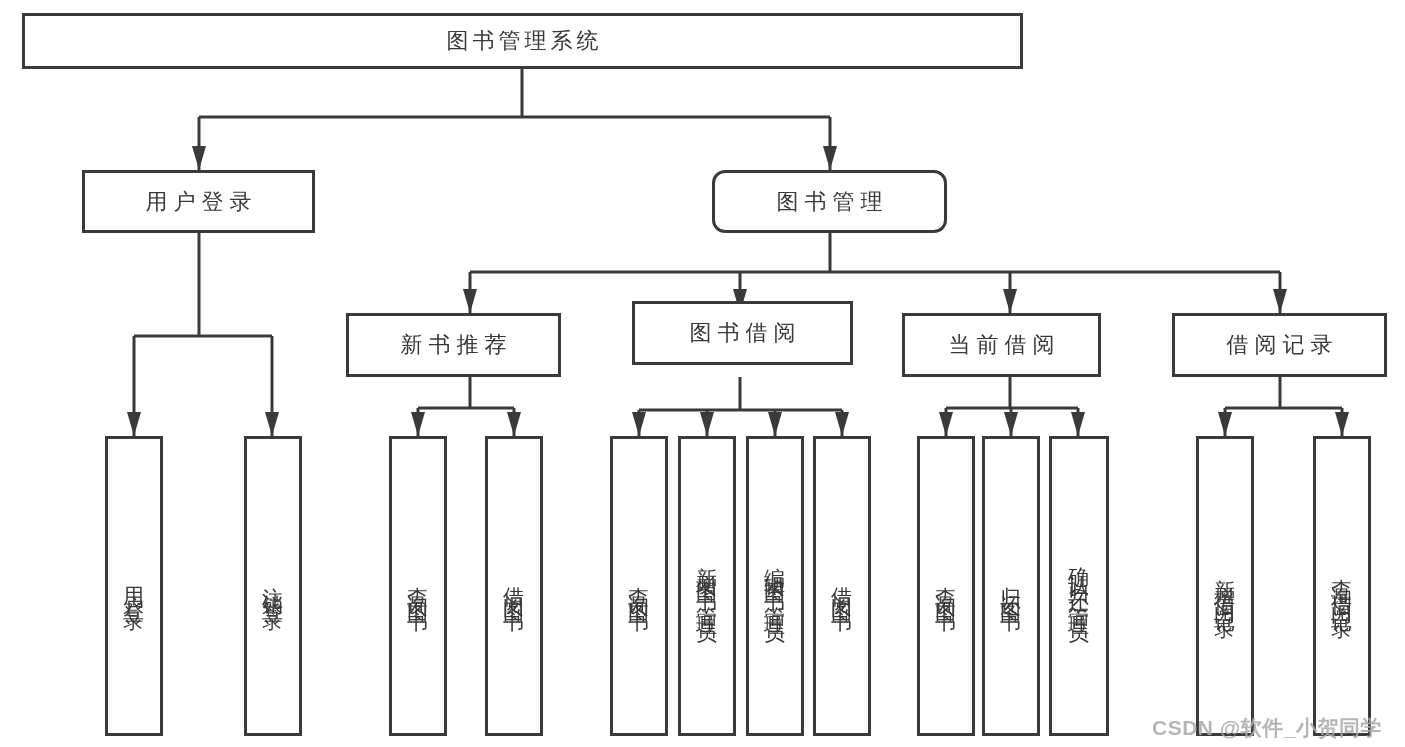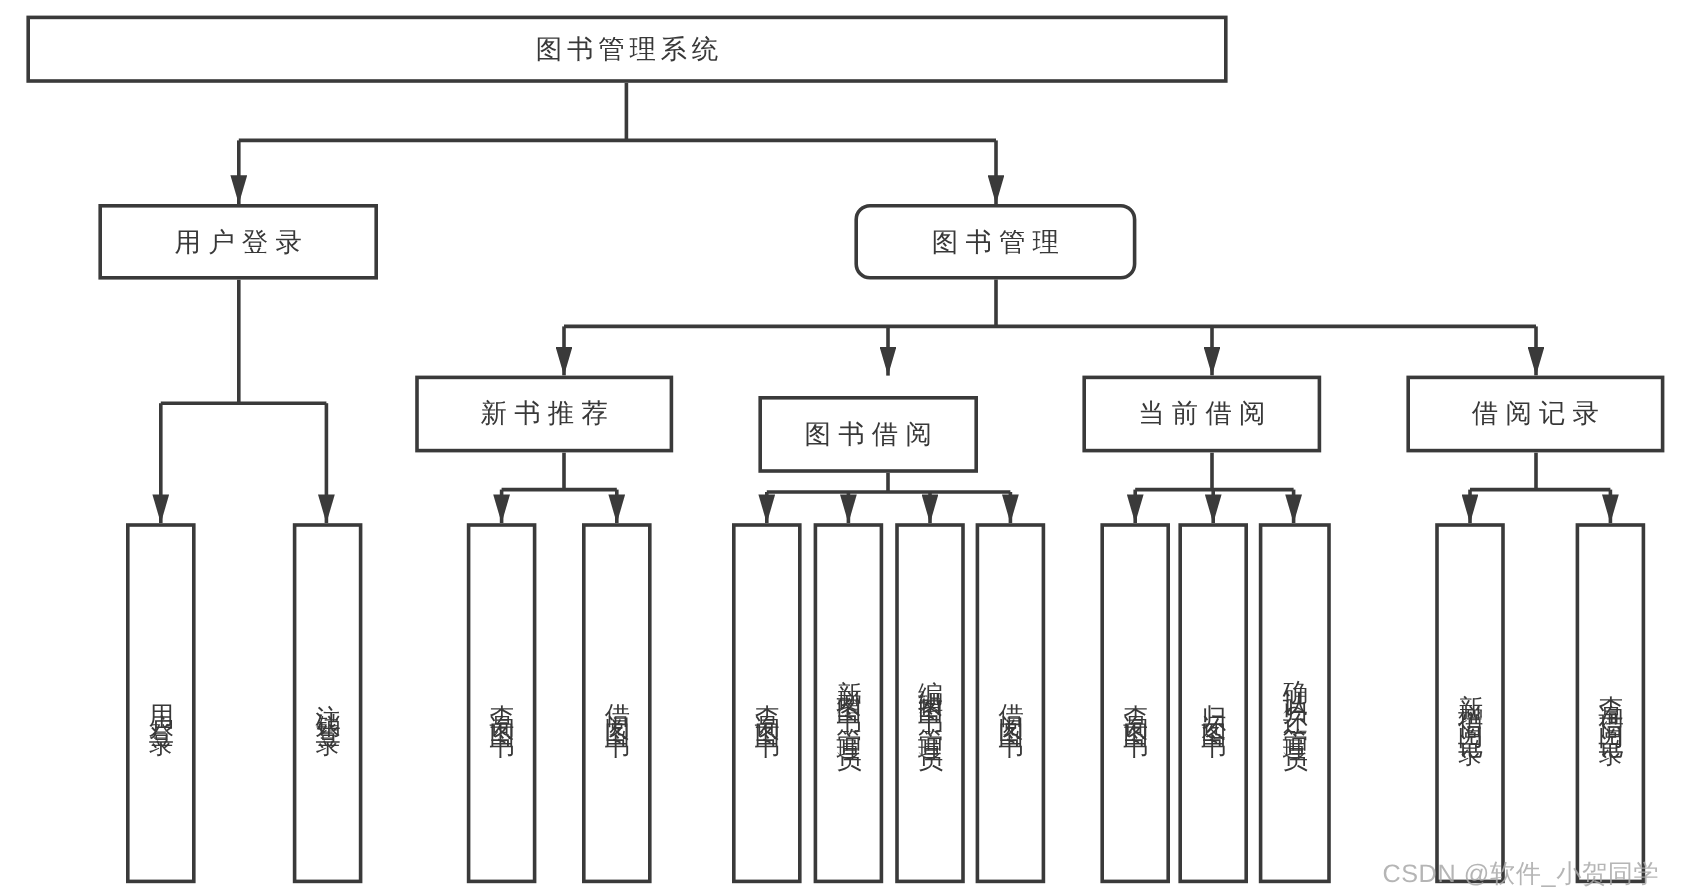--- a/index.html
+++ b/index.html
@@ -52,29 +52,30 @@
   .watermark{
     position:absolute;
     left:1152px;
     top:714px;
     font-size:21px;
     letter-spacing:0.5px;
     color:var(--watermark);
     opacity:0.85;
     white-space:nowrap;
     z-index:5;
+    font-weight:bold;
   }
 
   
   .p-root {left:22px;  top:13px;  width:1001px; height:56px;}
   .p-l2a  {left:82px;  top:170px; width:233px;  height:63px;}
   .p-l2b  {left:712px; top:170px; width:235px;  height:63px;border-radius:13px;}
 
   .p-l3a  {left:346px;  top:313px; width:215px; height:64px;}
-  .p-l3b  {left:632px;  top:330px; width:183px; height:64px;}
+  .p-l3b  {left:632px;  top:301px; width:221px; height:64px;}
   .p-l3c  {left:902px;  top:313px; width:199px; height:64px;}
   .p-l3d  {left:1172px; top:313px; width:215px; height:64px;}
 
   .leaf {top:436px; height:300px; width:58px;}
   .p-a1 {left:105px;}
   .p-a2 {left:244px;}
   .p-b1 {left:389px;}
   .p-b2 {left:485px;}
   .p-c1 {left:610px;}
   .p-c2 {left:678px;}

